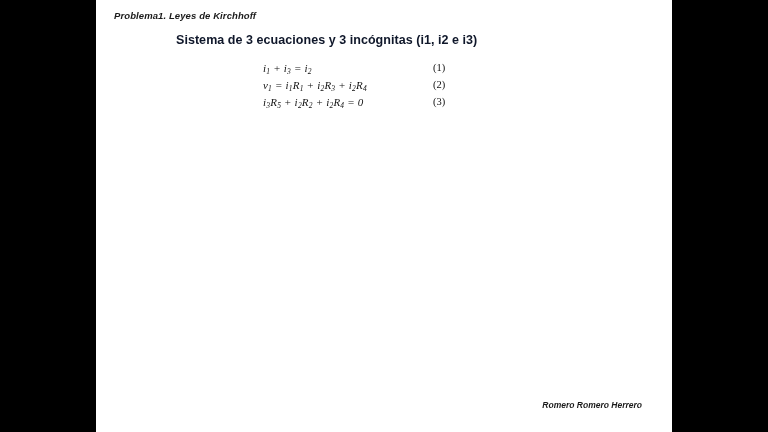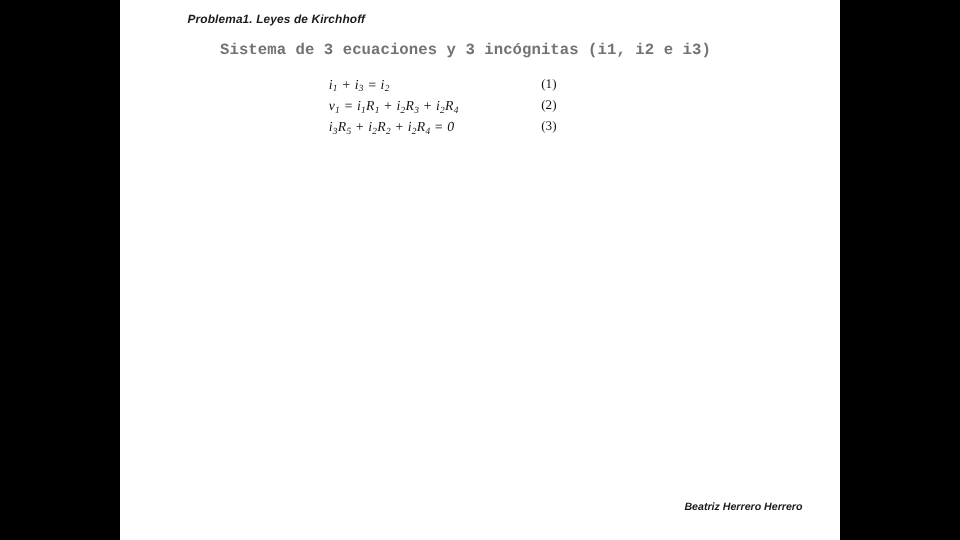--- a/index.html
+++ b/index.html
@@ -24,30 +24,29 @@
   .slide-header {
     position: absolute;
     left: 18px;
     top: 10px;
     font-family: "Liberation Sans", sans-serif;
     font-size: 9.5px;
     font-style: italic;
     font-weight: bold;
     color: #1a1a1a;
     letter-spacing: 0.1px;
-    margin-left: 36px;
   }
   .slide-title {
     position: absolute;
     left: 80px;
     top: 33px;
-    font-family: Liberation Mono, monospace;
+    font-family: Liberation Sans, sans-serif;
     font-size: 12.5px;
     font-weight: bold;
-    color: #737373;
+    color: #0f172a;
     letter-spacing: 0.05px;
   }
   .equations {
     position: absolute;
     left: 138px;
     top: 62px;
     width: 320px;
   }
   .eq-row {
     position: relative;
@@ -131,15 +130,15 @@
       <span class="eq-expr">v<sub>1</sub> = i<sub>1</sub>R<sub>1</sub> + i<sub>2</sub>R<sub>3</sub> + i<sub>2</sub>R<sub>4</sub></span>
       <span class="eq-num">(2)</span>
     </div>
     <div class="eq-row">
       <span class="eq-expr">i<sub>3</sub>R<sub>5</sub> + i<sub>2</sub>R<sub>2</sub> + i<sub>2</sub>R<sub>4</sub> = 0</span>
       <span class="eq-num">(3)</span>
     </div>
   </div>
 
 
-  <div class="footer-right">Beatriz Herrero Herrero</div>
+  <div class="footer-right">Romero Romero Herrero</div>
 
 </div>
 
 </body></html>

